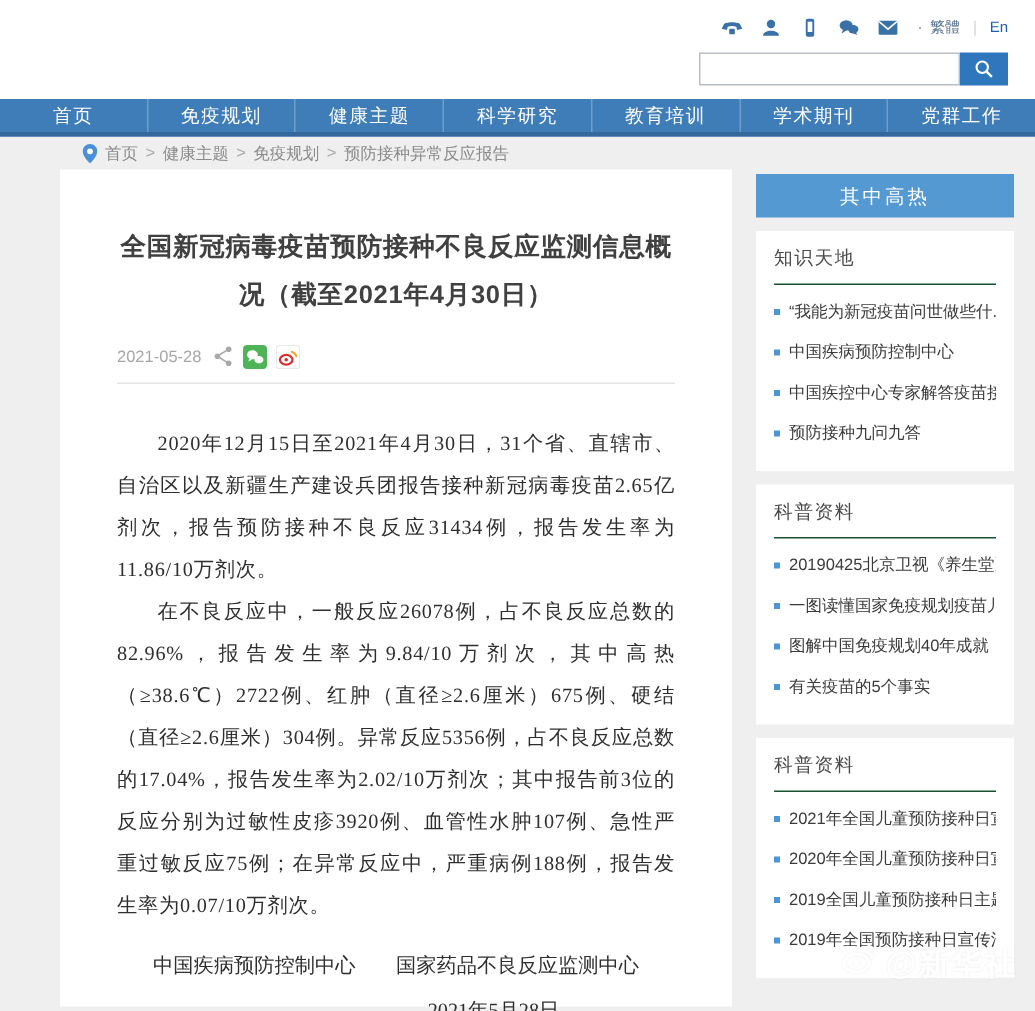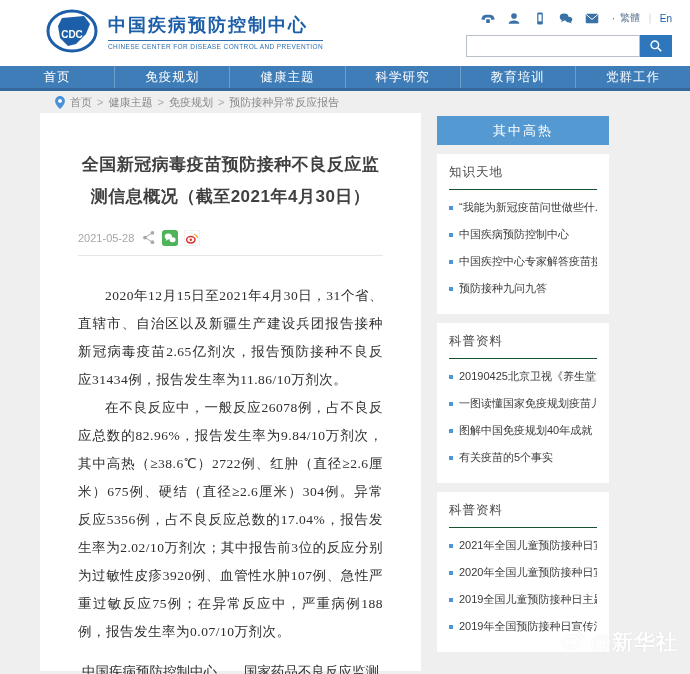--- a/index.html
+++ b/index.html
@@ -30,21 +30,21 @@
   
   .navbar { display:flex; height:25px; background:#3e7db8; border-bottom:3px solid #35699b; }
   .nav-item { flex:1; color:#fff; font-size:12.5px; display:flex; align-items:center; justify-content:center; cursor:pointer; letter-spacing:1px; }
   .nav-item + .nav-item { border-left:1px solid #6e9fc9; }
   
   .breadcrumb { height:22px; display:flex; align-items:center; padding-left:55px; font-size:11px; color:#999; gap:5px; }
   .breadcrumb .crumb { color:#8a8a8a; cursor:pointer; }
   .breadcrumb .sep { color:#aaa; }
   
   .main-wrap { display:flex; align-items:flex-start; padding-left:40px; }
-  .content { width:381px; background:#fff; height:558px; padding:0 38px; position:relative; }
+  .content { width:448px; background:#fff; height:558px; padding:0 38px; position:relative; }
   .article-title { margin-top:36px; text-align:center; font-size:17px; font-weight:600; color:#404040; line-height:1.9; letter-spacing:0.5px; }
   .meta-row { display:flex; justify-content:flex-start; align-items:center; gap:6px; margin-top:16px; padding-right:2px; }
   .meta-date { color:#a6a6a6; font-size:11px; margin-right:2px; }
   .share-glyph { width:14px; height:15px; }
   .share-sq { width:16px; height:16px; border-radius:2px; display:inline-block; }
   .divider { border-bottom:1px solid #e6e6e6; margin-top:9px; }
   .article-body { margin-top:26px; font-family:"Liberation Serif", serif; font-size:13.5px; color:#2e2e2e; line-height:28px; text-align:justify; letter-spacing:0.5px; }
   .article-body p { text-indent:2em; }
   .sig-orgs { margin-top:17px; text-align:center; font-family:"Liberation Serif", serif; font-size:13.5px; color:#2e2e2e; }
   .sig-date { margin-top:12px; text-align:center; padding-left:130px; font-family:"Liberation Serif", serif; font-size:13.5px; color:#2e2e2e; }
@@ -58,31 +58,20 @@
   .bullet { width:4px; height:4px; background:#4b96d9; flex:none; }
   .side-link { font-size:11px; color:#3a3a3a; white-space:nowrap; overflow:hidden; }
   
   .watermark { position:absolute; right:12px; bottom:18px; display:flex; gap:4px; opacity:0.95;margin-top:24px; }
   .watermark .wm-text { color:#ffffff; font-size:21px; font-weight:bold; letter-spacing:1px; text-shadow:0 0 2px rgba(0,0,0,0.10); }
 </style>
 </head>
 <body>
 
 <div class="header">
-  <div class="logo-area">
-    <svg class="logo-badge" viewBox="0 0 52 46">
-      <ellipse cx="26" cy="23" rx="24" ry="20" fill="none" stroke="#1c5fa8" stroke-width="3"></ellipse>
-      <path d="M16 10 L38 8 L44 16 L40 26 L30 36 L22 38 L14 30 L12 18 Z" fill="#1c5fa8"></path>
-      <text x="26" y="30" font-size="10" fill="#ffffff" text-anchor="middle" font-family="Liberation Sans, sans-serif" font-weight="bold">CDC</text>
-    </svg>
-    <div class="site-names">
-      <div class="site-title">中国疾病预防控制中心</div>
-      <div class="site-subtitle">CHINESE CENTER FOR DISEASE CONTROL AND PREVENTION</div>
-    </div>
-  </div>
 
   <div class="header-right">
     <div class="icon-row">
       <svg class="hicon" viewBox="0 0 24 24" fill="#3a72a8">
         <path d="M3 9 C3 5 21 5 21 9 L23 13 L17.5 14.5 L16.5 11 C13.5 10 10.5 10 7.5 11 L6.5 14.5 L1 13 Z"></path>
         <rect x="9" y="13" width="6" height="6" rx="1"></rect>
       </svg>
       <svg class="hicon" viewBox="0 0 24 24" fill="#3a72a8">
         <circle cx="12" cy="8" r="4.5"></circle>
         <path d="M3.5 20.5 C3.5 13.5 20.5 13.5 20.5 20.5 Z"></path>
@@ -119,20 +108,21 @@
     </div>
   </div>
 </div>
 
 <div class="navbar">
   <div class="nav-item">首页</div>
   <div class="nav-item">免疫规划</div>
   <div class="nav-item">健康主题</div>
   <div class="nav-item">科学研究</div>
   <div class="nav-item">教育培训</div>
+  <div class="nav-item">学术期刊</div>
   <div class="nav-item">党群工作</div>
 </div>
 
 <div class="breadcrumb">
   <svg width="10" height="13" viewBox="0 0 12 16">
     <path d="M6 0 C2.7 0 0 2.7 0 6 C0 10.5 6 16 6 16 S12 10.5 12 6 C12 2.7 9.3 0 6 0 Z" fill="#4a90d9"></path>
     <circle cx="6" cy="6" r="2.4" fill="#ffffff"></circle>
   </svg>
   <span class="crumb">首页</span>
   <span class="sep">&gt;</span>

